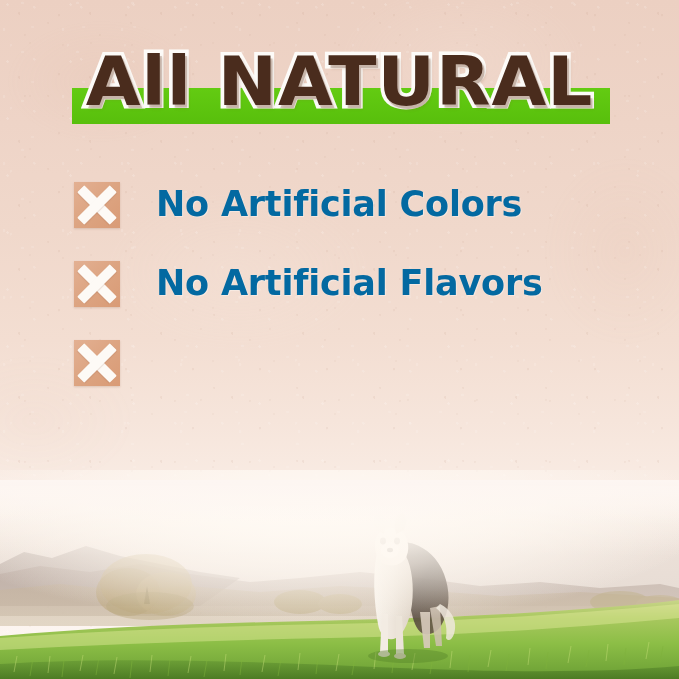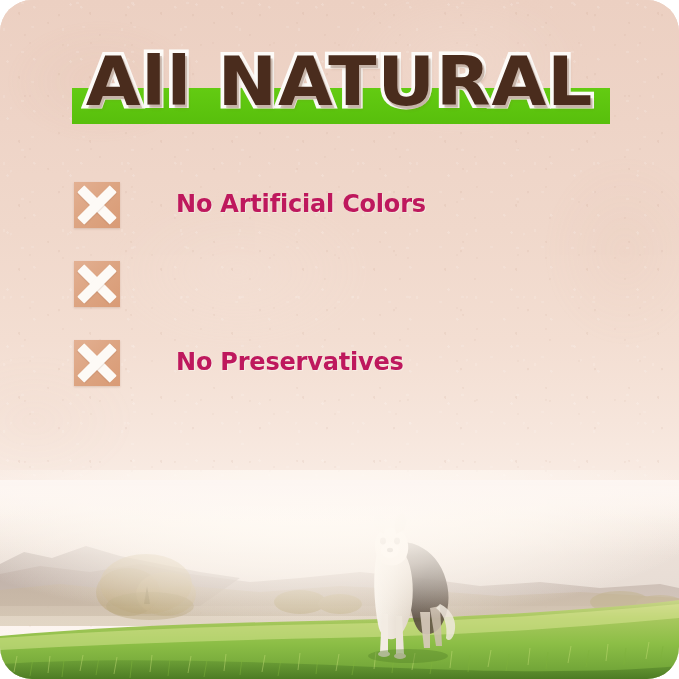--- a/index.html
+++ b/index.html
@@ -12,21 +12,20 @@
     background: #ffffff;
     font-family: "Liberation Sans", sans-serif;
   }
 
   #panel {
     position: relative;
     width: 679px;
     height: 679px;
     overflow: hidden;
     background: #ecd2c4;
-    border-radius: 32px;
   }
 
   
   .bg-base {
     position: absolute;
     inset: 0;
     background:
       linear-gradient(to bottom,
         #ecd0c2 0%,
         #eed4c7 18%,
@@ -138,27 +137,27 @@
     width: 46px; height: 10px;
     margin-left: -23px; margin-top: -5px;
     background: #fdfaf6;
     border-radius: 1px;
     box-shadow: 0 1px 1px rgba(150,100,75,.18);
   }
   .x-box .x-mark::before { transform: rotate(45deg); }
   .x-box .x-mark::after  { transform: rotate(-45deg); }
 
   .feature-label {
-    margin-left: 56px;
+    margin-left: 36px;
     font-family: "DejaVu Sans", sans-serif;
     font-weight: 700;
-    font-size: 24px;
+    font-size: 35px;
     line-height: 45px;
     letter-spacing: -0.2px;
-    color: #be185d;
+    color: #0369a1;
     white-space: nowrap;
     text-shadow: 1px 1px 0 rgba(255,255,255,.35);
   }
 
   
   .photo {
     position: absolute;
     left: 0; top: 486px;
     width: 679px; height: 193px;
     overflow: hidden;
@@ -211,27 +210,27 @@
       <div class="x-box">
           <span class="x-mark"></span>
         </div>
       <div class="feature-label">No Artificial Colors</div>
     </div>
 
     <div class="feature-row">
       <div class="x-box">
           <span class="x-mark"></span>
         </div>
+      <div class="feature-label">No Artificial Flavors</div>
     </div>
 
     <div class="feature-row">
       <div class="x-box">
           <span class="x-mark"></span>
         </div>
-      <div class="feature-label">No Preservatives</div>
     </div>
 
 
   </div>
 
   <div class="photo">
     <svg viewBox="0 0 679 193" preserveAspectRatio="none">
       <defs>
         <linearGradient id="skyG" x1="0" y1="0" x2="0" y2="1">
           <stop offset="0%" stop-color="#f3e8e1"></stop>

